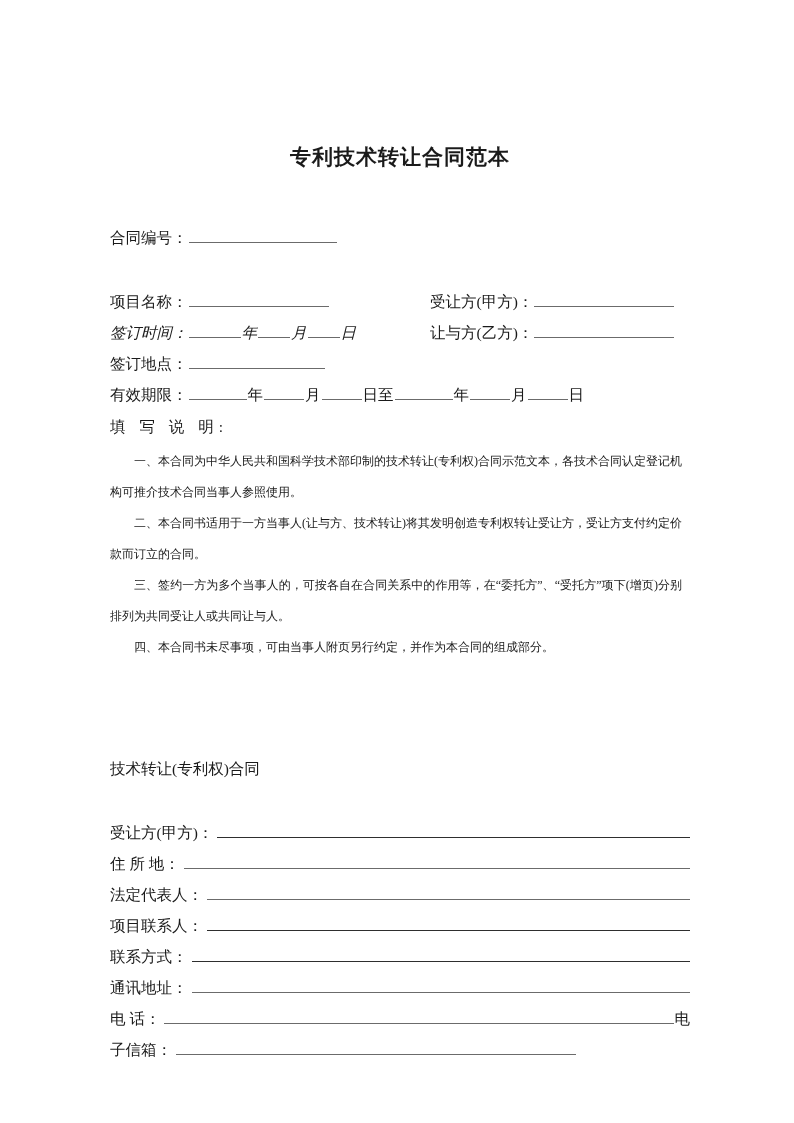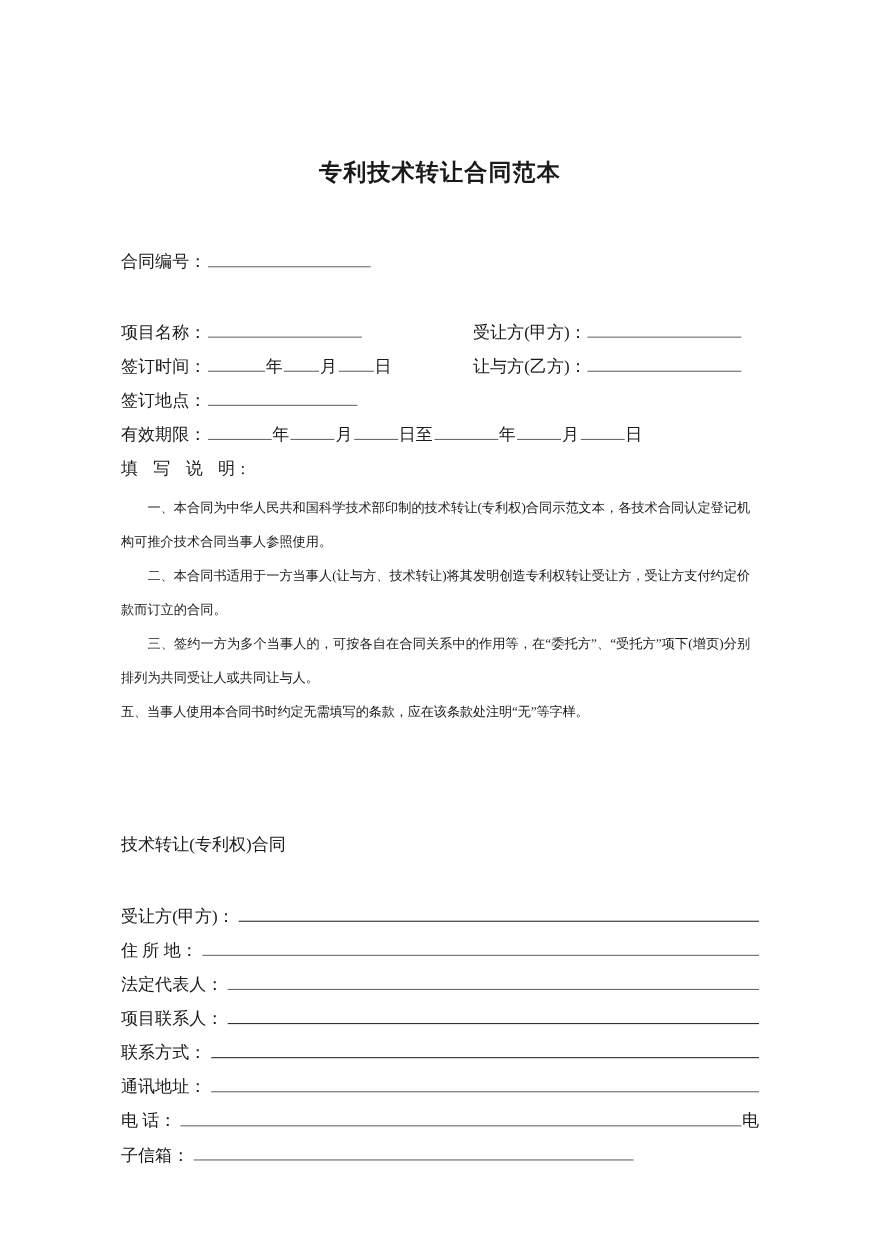--- a/index.html
+++ b/index.html
@@ -69,21 +69,21 @@
     padding: 0 0px;
   }
 
   
   #row-contract-no { left: 0; top: 183px; }
   #row-contract-no .blank { width: 148px; }
 
   #row-project-name { left: 0; top: 247px; }
   #row-project-name .blank { width: 140px; }
 
-  #row-sign-date { left: 0; top: 278px; }
+  #row-sign-date { left: 0; top: 278px; font-style: italic; }
   #row-sign-date .b-year { width: 52px; }
   #row-sign-date .b-month { width: 32px; }
   #row-sign-date .b-day { width: 32px; }
 
   #row-sign-place { left: 0; top: 309px; }
   #row-sign-place .blank { width: 136px; }
 
   #row-valid-period { left: 0; top: 340px; }
   #row-valid-period .b-year { width: 58px; }
   #row-valid-period .b-month { width: 40px; }
@@ -227,21 +227,21 @@
       <span class="field-label">让与方(乙方)：</span>
       <span class="blank"></span>
     </div>
 
     <div class="notes-heading">填 写 说 明:</div>
 
     <div class="notes">
       <p class="note-p">一、本合同为中华人民共和国科学技术部印制的技术转让(专利权)合同示范文本，各技术合同认定登记机构可推介技术合同当事人参照使用。</p>
       <p class="note-p">二、本合同书适用于一方当事人(让与方、技术转让)将其发明创造专利权转让受让方，受让方支付约定价款而订立的合同。</p>
       <p class="note-p">三、签约一方为多个当事人的，可按各自在合同关系中的作用等，在“委托方”、“受托方”项下(增页)分别排列为共同受让人或共同让与人。</p>
-      <p class="note-p no-indent">五、当事人使用本合同书时约定无需填写的条款，应在该条款处注明“无”等字样。</p>
+      <p class="note-p">四、本合同书未尽事项，可由当事人附页另行约定，并作为本合同的组成部分。</p>
     </div>
 
     <div class="section-heading">技术转让(专利权)合同</div>
 
     <div class="party-block">
 
       <div class="party-row">
         <span class="party-label">受让方(甲方)：</span>
         <span class="party-line dark"></span>
       </div>

